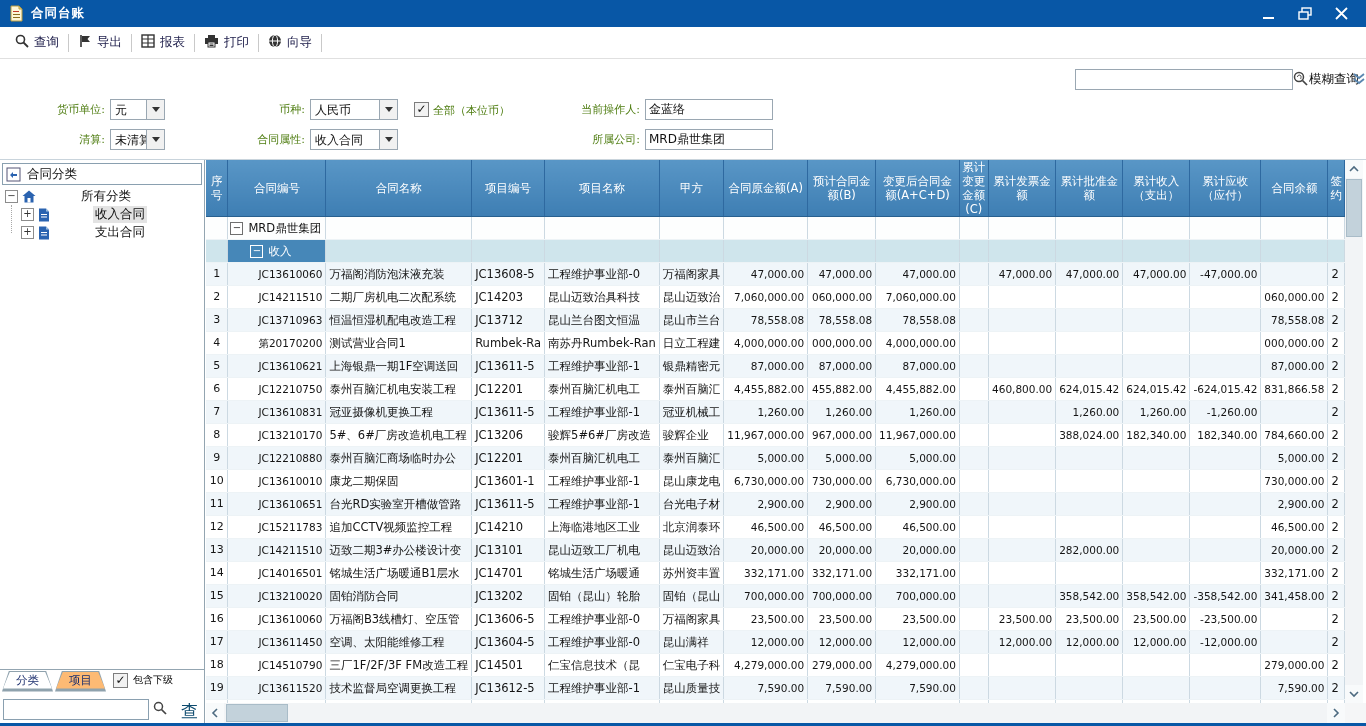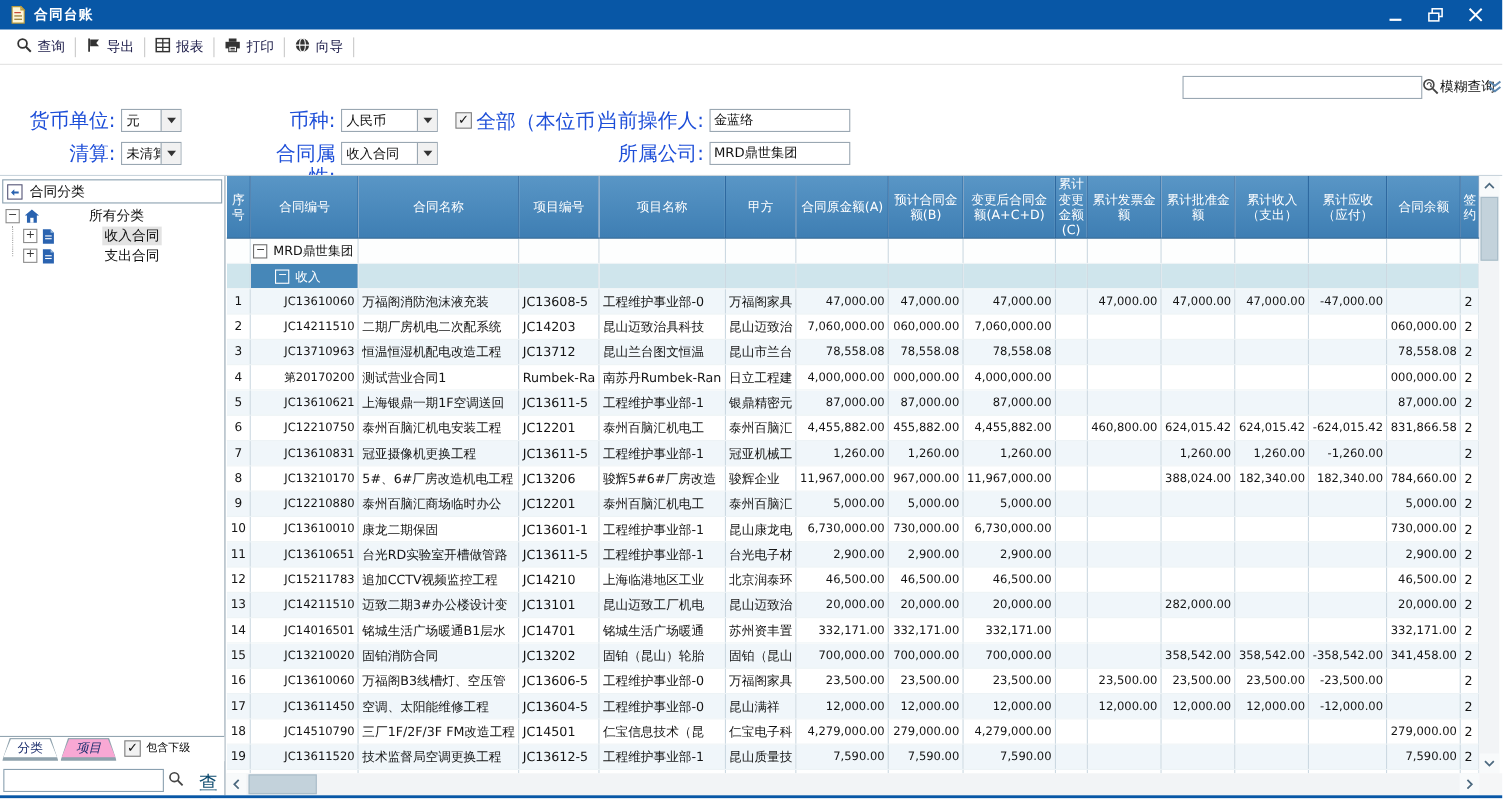--- a/index.html
+++ b/index.html
@@ -13,21 +13,21 @@
   .win-btns{margin-left:auto;display:flex;align-items:center;gap:18px;padding-right:8px;}
   .win-btn{width:18px;height:18px;display:flex;align-items:center;justify-content:center;cursor:pointer;}
   
   .toolbar{position:absolute;top:27px;left:0;width:100%;height:32px;background:#fff;
            border-bottom:1px solid #e0e0e0;display:flex;align-items:center;padding-left:8px;box-sizing:border-box;}
   .tbtn{display:flex;align-items:center;gap:5px;border:none;background:transparent;
         font-family:inherit;font-size:12.5px;color:#22224e;padding:3px 7px;cursor:pointer;}
   .tsep{width:1px;height:18px;background:#c9c9c9;margin:0 2px;}
   
   .filterbar{position:absolute;top:59px;left:0;width:100%;height:101px;background:#fff;}
-  .flabel{position:absolute;color:#1d4ed8;font-size:18px;line-height:21px;text-align:right;}
+  .flabel{position:absolute;color:#4d7c0f;font-size:11px;line-height:21px;text-align:right;}
   .fvalue{position:absolute;height:19px;border:1px solid #9aa7b2;background:#fff;
           font-family:inherit;font-size:12px;color:#111;padding:0 3px;box-sizing:content-box;}
   .dd{position:absolute;height:21px;border:1px solid #9aa7b2;background:#fff;display:flex;box-sizing:border-box;}
   .dd-val{flex:1;padding:2px 4px;font-size:12px;color:#111;white-space:nowrap;overflow:hidden;}
   .dd-btn{width:17px;background:#f1f1f1;border-left:1px solid #9aa7b2;display:flex;align-items:center;justify-content:center;cursor:pointer;}
   .tri{width:0;height:0;border-left:4px solid transparent;border-right:4px solid transparent;border-top:5px solid #333;}
   .cb{display:inline-block;width:13px;height:13px;border:1px solid #7d7d7d;background:#f2f2f2;
       color:#111;font-size:12px;line-height:12px;text-align:center;cursor:pointer;}
   .fuzzy-ipt{position:absolute;left:1075px;top:10px;width:210px;height:17px;border:1px solid #9aa7b2;
              font-family:inherit;font-size:12px;padding:1px 3px;}
@@ -47,21 +47,21 @@
   .tree-label{padding:0 2px;white-space:nowrap;margin-left:39px;}
   .tree-label.sel{background:#e3e3e3;}
   .tree-dots{position:absolute;left:11px;top:45px;width:1px;height:28px;border-left:1px dotted #a8a8a8;}
   .tabs-row{position:absolute;left:0;top:509px;width:204px;height:22px;border-top:1px solid #93a5b1;
             background:#fff;display:flex;align-items:center;}
   .tab{position:relative;height:19px;margin-left:2px;cursor:pointer;
        clip-path:polygon(7px 0,calc(100% - 7px) 0,100% 100%,0 100%);background:#8fa2ad;padding:1px;}
   .tab-inner{height:17px;clip-path:polygon(7px 0,calc(100% - 7px) 0,100% 100%,0 100%);
              background:#fff;display:flex;align-items:center;justify-content:center;
              padding:0 13px;font-size:11.5px;color:#1c2f6e;}
-  .tab.inactive .tab-inner{background:#f9a8d4;font-style:italic;}
+  .tab.inactive .tab-inner{background:#fdba74;}
   .inc-cb{position:absolute;left:113px;top:513px;}
   .inc-label{position:absolute;left:133px;top:513px;color:#000000;font-size:10px;}
   .find-ipt{position:absolute;left:3px;top:539px;width:138px;height:17px;border:1px solid #8aa0b0;
             font-family:inherit;font-size:12px;padding:1px 3px;}
   .find-icon{position:absolute;left:153px;top:541px;}
   .find-label{position:absolute;left:181px;top:540px;font-size:17px;color:#0c4a6e;}
   
   .grid-wrap{position:absolute;left:206px;top:160px;width:1139px;height:543px;overflow:hidden;background:#fff;}
   #grid{border-collapse:collapse;table-layout:fixed;}
   #grid th{height:47px;background:linear-gradient(#5996c6,#3e7eb3);color:#fff;font-weight:normal;

